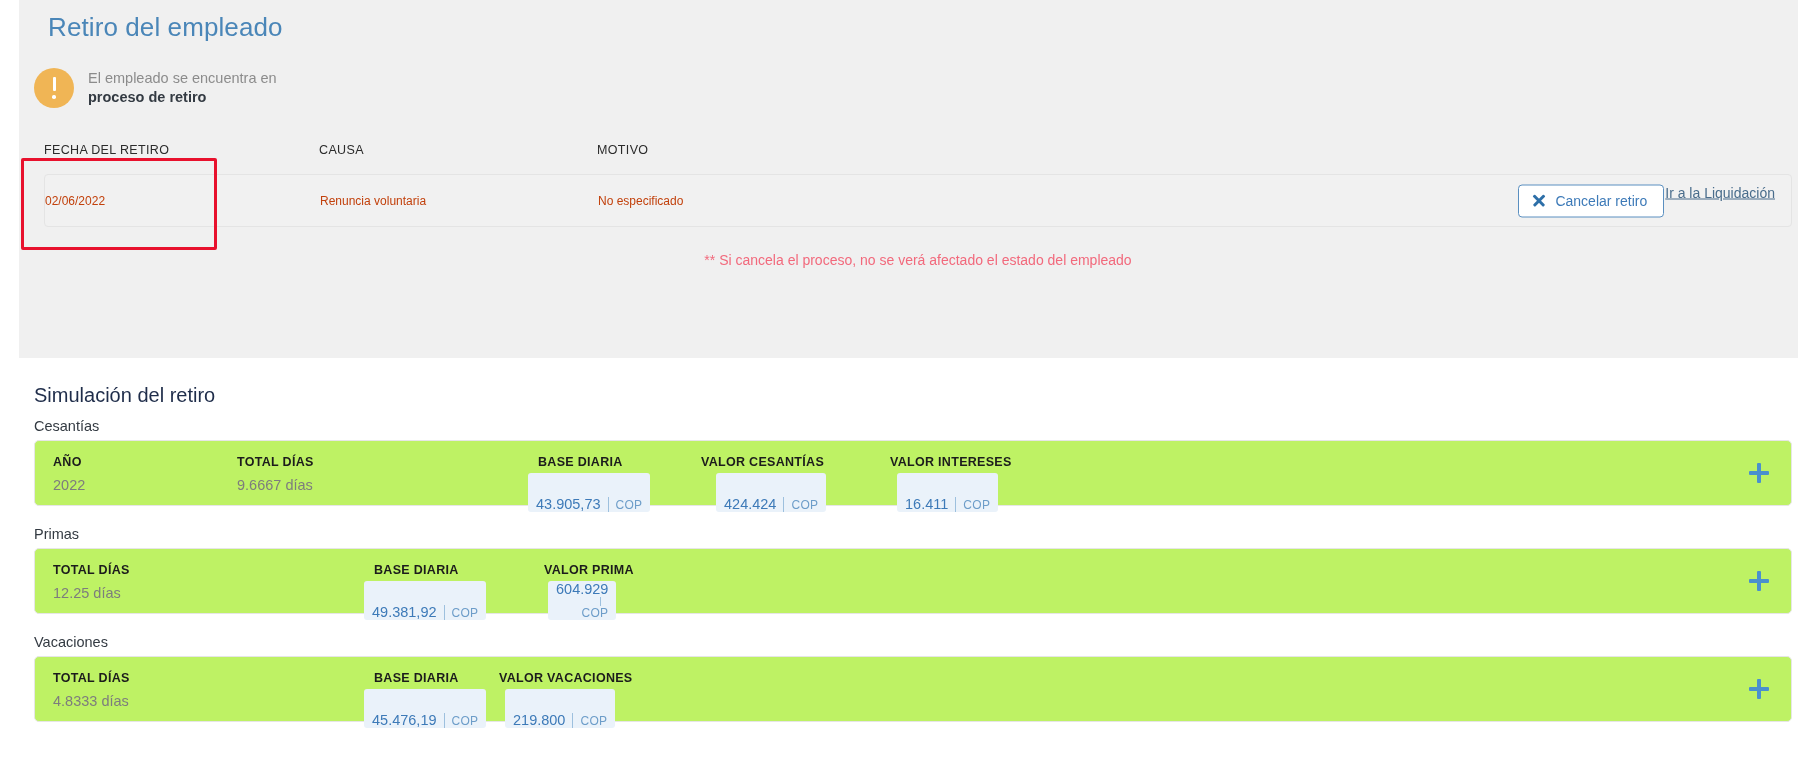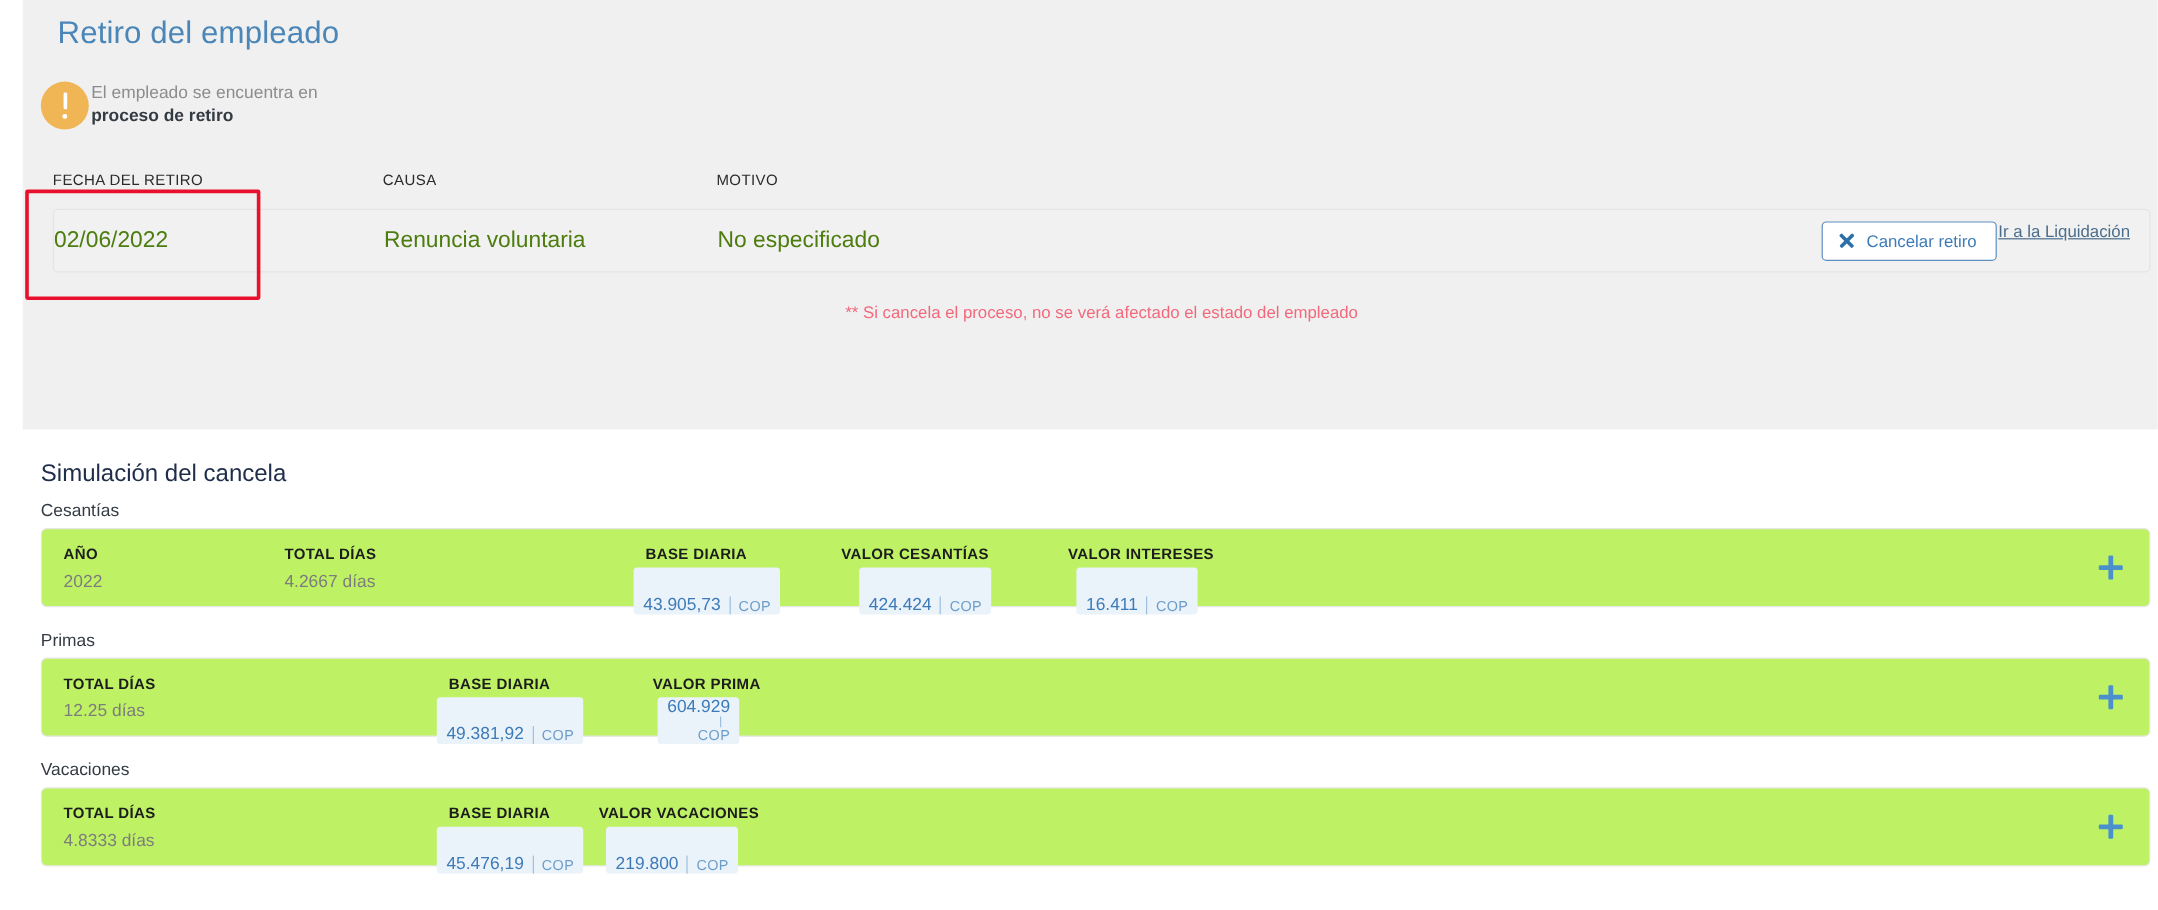--- a/index.html
+++ b/index.html
@@ -21,21 +21,21 @@
     background:#f0f0f0;
   }
 
   .page-title {
     position:absolute; left:29px; top:12px;
     font-size:26px; font-weight:400; color:#4a86b8;
     letter-spacing:.1px; white-space:nowrap;
   }
 
   
-  .alert-block { position:absolute; left:15px; top:68px; display:flex; align-items:center; gap:2px; }
+  .alert-block { position:absolute; left:15px; top:68px; display:flex; align-items:center; gap:14px; }
   .alert-icon {
     width:40px; height:40px; border-radius:50%;
     background:#f0b555; flex:0 0 40px;
     position:relative;
   }
   .alert-icon::before {
     content:""; position:absolute; left:50%; top:9px;
     width:3px; height:14px; margin-left:-1.5px; border-radius:1px; background:#ffffff;
   }
   .alert-icon::after {
@@ -60,21 +60,21 @@
 
   .retiro-row {
     position:absolute; left:25px; top:174px;
     width:1748px; height:53px;
     background:#f1f1f1;
     border:1px solid #e4e4e4; border-radius:4px;
     display:flex; align-items:center;
   }
   .retiro-row .cell {
     position:absolute;
-    font-size:19px; color:#4d7c0f; white-space:nowrap;
+    font-size:12px; color:#c2410c; white-space:nowrap;
   }
   .cell-fecha  { left:0px; }
   .cell-causa  { left:275px; }
   .cell-motivo { left:553px; }
 
   .row-actions {
     position:absolute; right:16px; top:50%; transform:translateY(-50%);
     display:flex; align-items:flex-start; gap:1px;
   }
   .btn-cancelar {
@@ -201,29 +201,29 @@
       </div>
     </div>
 
     <div class="highlight-box"></div>
 
     <div class="warning-note">** Si cancela el proceso, no se verá afectado el estado del empleado</div>
   </div>
 
   <div class="sim-region">
 
-    <div class="sim-title">Simulación del cancela</div>
+    <div class="sim-title">Simulación del retiro</div>
 
     <div class="sec-label" style="top:60px;">Cesantías</div>
     <div class="card" style="top:82px; height:66px;">
       <div class="hdr" style="left:18px;">AÑO</div>
       <div class="val" style="left:18px;">2022</div>
 
       <div class="hdr" style="left:202px;">TOTAL DÍAS</div>
-      <div class="val" style="left:202px;">4.2667 días</div>
+      <div class="val" style="left:202px;">9.6667 días</div>
 
       <div class="hdr" style="left:503px;">BASE DIARIA</div>
       <div class="chip" style="left:493px;">
         <span class="amt">43.905,73</span>
         <span class="sep"></span>
         <span class="cur">COP</span>
       </div>
 
       <div class="hdr" style="left:666px;">VALOR CESANTÍAS</div>
       <div class="chip" style="left:681px;">

